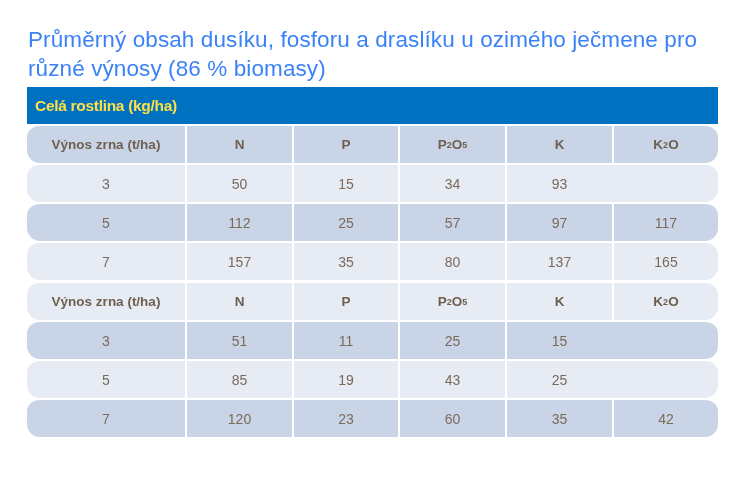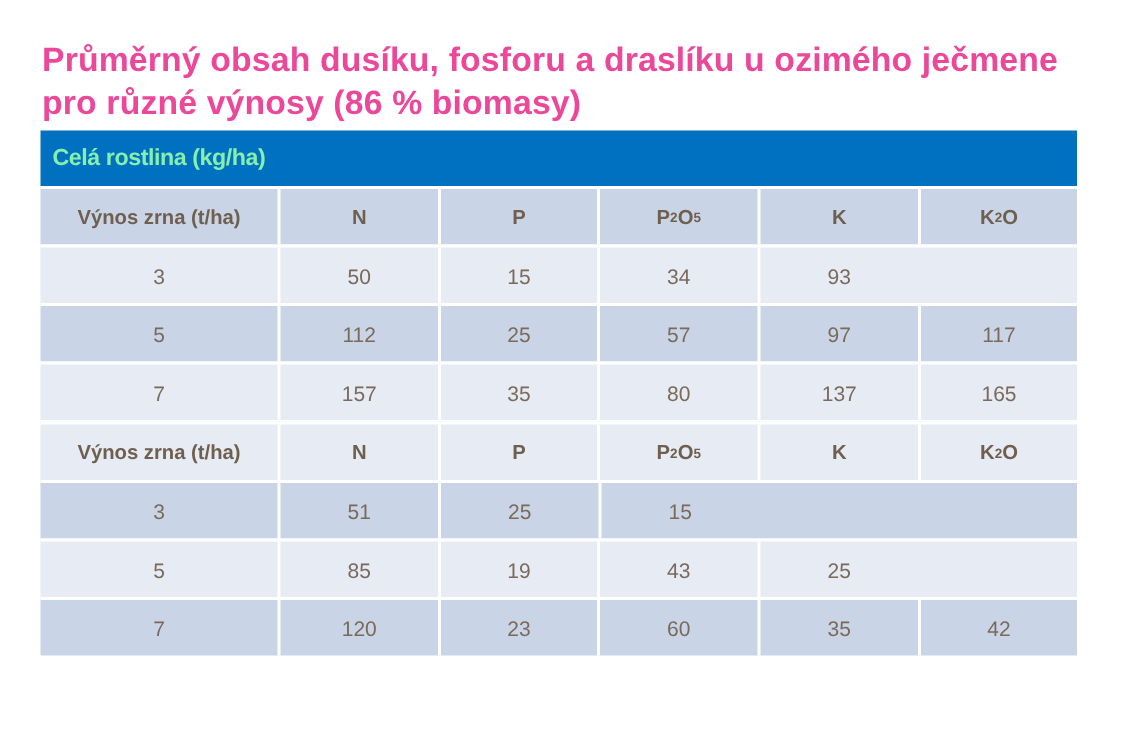--- a/index.html
+++ b/index.html
@@ -1,20 +1,20 @@
 <!DOCTYPE html>
 <html><head>
 <meta charset="utf-8">
 <style>
   html, body { margin:0; padding:0; background:#ffffff; }
   body { width:747px; height:498px; position:relative; overflow:hidden; font-family:"Liberation Sans", sans-serif; }
-  .title { position:absolute; left:28px; top:25px; width:700px; color:#ec4899; font-weight:bold; font-size:22.5px; line-height:29px; letter-spacing:0.1px; }
+  .title { position:absolute; left:28px; top:25px; width:700px; color:#3b82f6; font-weight:normal; font-size:22.5px; line-height:29px; letter-spacing:0.1px; }
   .tbl { position:absolute; left:27px; width:691px; }
-  .sec { height:37px; background:#0070c0; color:#86efac; font-weight:bold; font-size:15.5px; line-height:37px; padding-left:8px; letter-spacing:-0.3px; box-sizing:border-box; }
-  .row { display:flex; height:39px; border-top:2px solid #ffffff; box-sizing:border-box; }
+  .sec { height:37px; background:#0070c0; color:#fde047; font-weight:bold; font-size:15.5px; line-height:37px; padding-left:8px; letter-spacing:-0.3px; box-sizing:border-box; }
+  .row { display:flex; height:39px; border-top:2px solid #ffffff; box-sizing:border-box;border-radius:13px; }
   .cell { border-left:2px solid #ffffff; display:flex; align-items:center; justify-content:center; color:#7a6a5a; font-size:14px; box-sizing:border-box; }
   .cell:first-child { border-left:none; }
   .c0 { width:158px; } .c1 { width:107px; } .c2 { width:106px; } .c3 { width:107px; } .c4 { width:107px; } .c5 { width:106px; }
   .hdr .cell { font-weight:bold; font-size:13.5px; color:#6f5f4f; }
   .dark { background:#c9d5e7; }
   .light { background:#e6ebf4; }
   sub { font-size:9px; vertical-align:-3px; }
 </style>
 </head>
 <body>
@@ -79,20 +79,21 @@
     <div class="cell c4">K</div>
     <div class="cell c5">
         <span>K</span>
         <sub>2</sub>
         <span>O</span>
       </div>
   </div>
   <div class="row dark">
     <div class="cell c0">3</div>
     <div class="cell c1">51</div>
+    <div class="cell c2">11</div>
     <div class="cell c3">25</div>
     <div class="cell c4">15</div>
   </div>
   <div class="row light">
     <div class="cell c0">5</div>
     <div class="cell c1">85</div>
     <div class="cell c2">19</div>
     <div class="cell c3">43</div>
     <div class="cell c4">25</div>
   </div>

